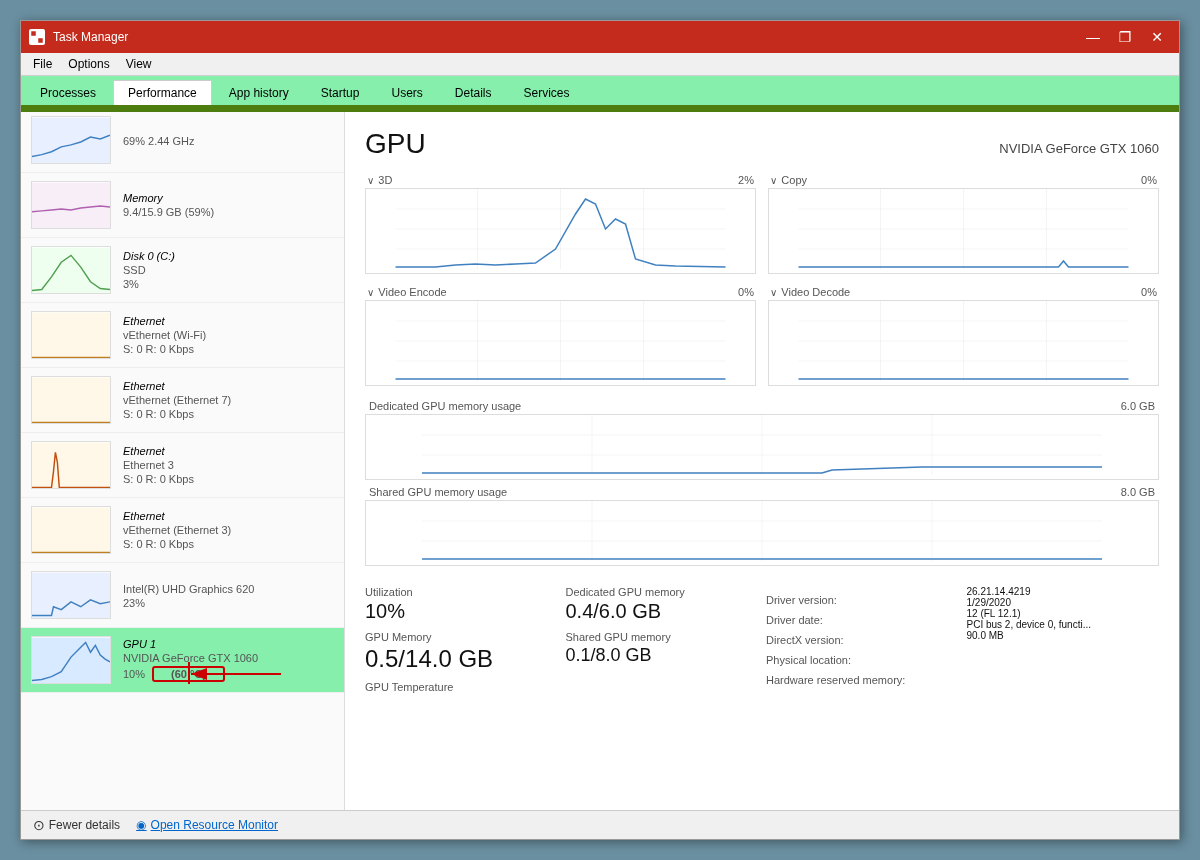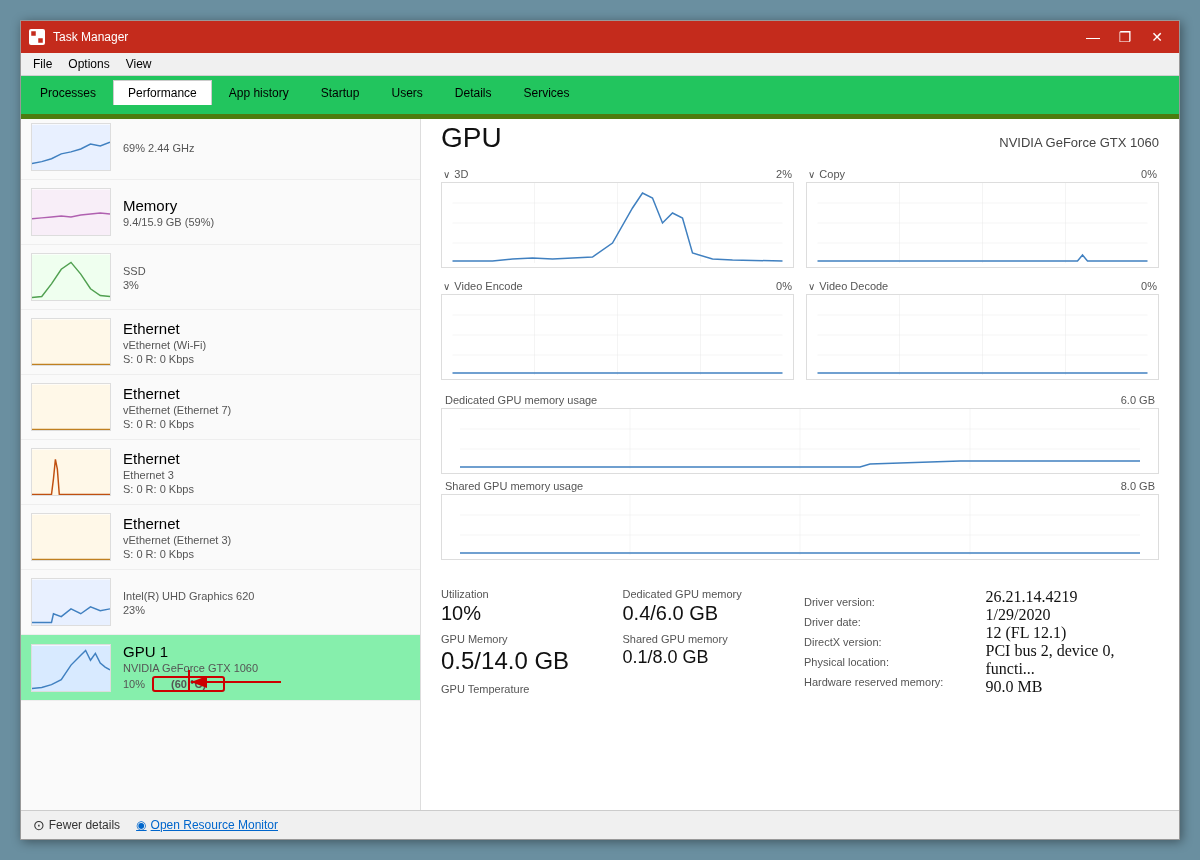--- a/index.html
+++ b/index.html
@@ -68,24 +68,24 @@
       display: flex;
       padding: 2px 4px;
       font-size: 12px;
       border-bottom: 1px solid #d0d0d0;
     }
     .menu-item {
       padding: 2px 8px;
       cursor: pointer;
     }
     .tab-bar {
-      background: #22c55e;
-      display: flex;
-      padding: 4px 0 9px 4px;
-      border-bottom: 5px solid #4d7c0f;
+      background: #86efac;
+      display: flex;
+      padding: 4px 0 0 4px;
+      border-bottom: 7px solid #4d7c0f;
     }
     .tab {
       padding: 5px 14px;
       font-size: 12px;
       cursor: pointer;
       border: 1px solid transparent;
       border-bottom: none;
       margin-right: 2px;
     }
     .tab.active {
@@ -93,21 +93,21 @@
       border-color: #ccc;
       border-bottom-color: #fff;
       font-weight: 500;
     }
     .content {
       display: flex;
       flex: 1;
       overflow: hidden;
     }
     .sidebar {
-      width: 400px;
+      width: 324px;
       background: #fafafa;
       border-right: 1px solid #ddd;
       overflow-y: auto;
       overflow-x: hidden;
     }
     .sidebar::-webkit-scrollbar { width: 8px; }
     .sidebar::-webkit-scrollbar-track { background: #f0f0f0; }
     .sidebar::-webkit-scrollbar-thumb { background: #bbb; }
     .sidebar-item {
       display: flex;
@@ -120,26 +120,26 @@
       width: 80px;
       height: 48px;
       border: 1px solid #ddd;
       background: #fff;
       margin-right: 12px;
       flex-shrink: 0;
       position: relative;
       overflow: hidden;
     }
     .sidebar-info { flex: 1; }
-    .sidebar-name { font-size: 15px; font-weight: 500; }
+    .sidebar-name { font-size: 11px; font-weight: 500; font-style: italic; }
     .sidebar-sub { font-size: 11px; color: #555; margin-top: 2px; }
     .main-panel {
       flex: 1;
       background: #fff;
-      padding: 3px 20px;
+      padding: 16px 20px;
       overflow-y: auto;
       position: relative;
     }
     .main-panel::-webkit-scrollbar { width: 8px; }
     .main-panel::-webkit-scrollbar-track { background: #f0f0f0; }
     .main-panel::-webkit-scrollbar-thumb { background: #bbb; }
     .gpu-header {
       display: flex;
       justify-content: space-between;
       align-items: baseline;
@@ -183,27 +183,27 @@
       padding: 2px 4px;
     }
     .single-chart-canvas {
       width: 100%;
       height: 60px;
     }
     .stats-grid {
       display: grid;
       grid-template-columns: 1fr 1fr 1fr 1fr;
       gap: 8px;
-      margin-top: 28px;
+      margin-top: 20px;
     }
     .stat-item { }
     .stat-label { font-size: 11px; color: #555; }
     .stat-value { font-size: 20px; font-weight: 300; color: #111; margin-top: 2px; }
     .stat-detail-label { font-size: 11px; color: #555; margin-top: 8px; }
-    .stat-detail-value { font-size: 16px; color: #111; font-family: Liberation Serif, serif; }
+    .stat-detail-value { font-size: 10px; color: #111; }
     .bottom-bar {
       background: #f0f0f0;
       border-top: 1px solid #ccc;
       padding: 6px 12px;
       display: flex;
       align-items: center;
       gap: 16px;
       font-size: 12px;
     }
     .fewer-details {
@@ -310,20 +310,21 @@
       </div>
 
       <div class="sidebar-item">
         <div class="sidebar-thumb">
           <svg class="mini-chart" viewBox="0 0 80 48" xmlns="http://www.w3.org/2000/svg">
             <rect width="80" height="48" fill="#efffef"></rect>
             <polyline points="0,44 10,43 20,30 30,15 40,8 50,20 60,35 70,42 80,43" fill="none" stroke="#50a050" stroke-width="1.5"></polyline>
           </svg>
         </div>
         <div class="sidebar-info">
+          <div class="sidebar-name">Disk 0 (C:)</div>
           <div class="sidebar-sub">SSD</div>
           <div class="sidebar-sub">3%</div>
         </div>
       </div>
 
       <div class="sidebar-item">
         <div class="sidebar-thumb">
           <svg class="mini-chart" viewBox="0 0 80 48" xmlns="http://www.w3.org/2000/svg">
             <rect width="80" height="48" fill="#fff8e8"></rect>
             <line x1="0" y1="46" x2="80" y2="46" stroke="#c08020" stroke-width="1.5"></line>

